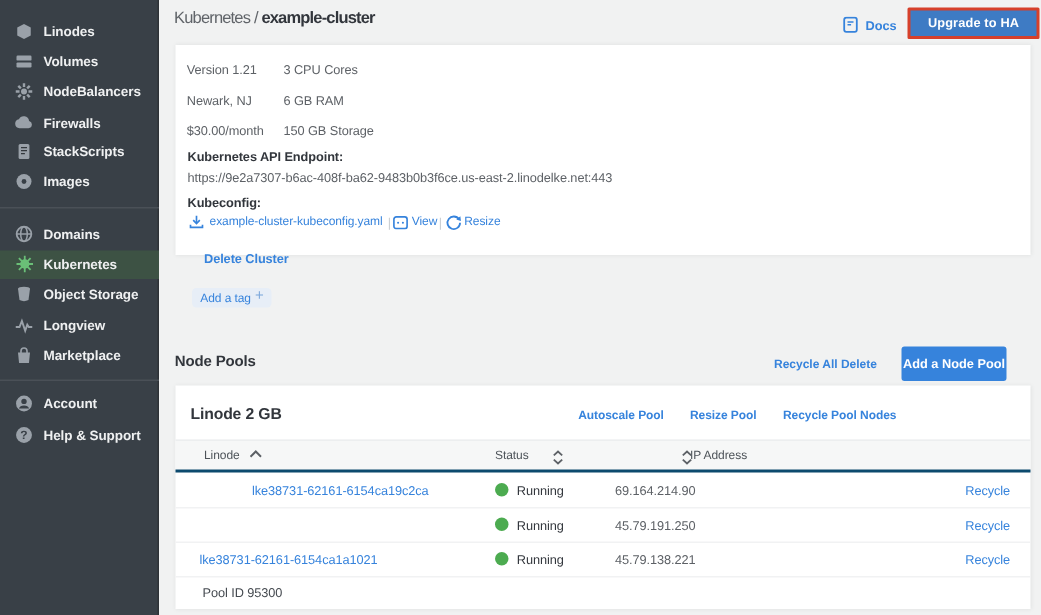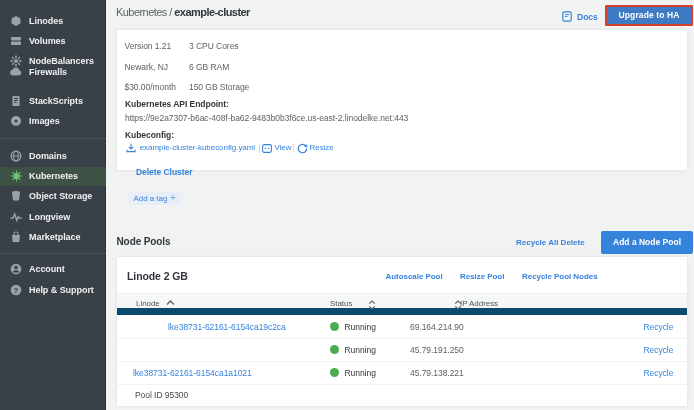--- a/index.html
+++ b/index.html
@@ -20,21 +20,21 @@
   #upbtn { left:605px; top:5px; width:88px; height:21px; background:#3e7bc4; border:2.5px solid #d6402b; border-radius:1px; color:#fff; font-size:8.5px; font-weight:700; text-align:center; line-height:16px; letter-spacing:0.1px; }
   
   .panel { position:absolute; background:#fff; box-shadow:0 0 3px rgba(50,54,60,0.10); }
   #p1 { left:117px; top:30px; width:570px; height:140px; }
   #p2 { left:117px; top:256.5px; width:570px; height:149px; }
   .t { position:absolute; white-space:nowrap; font-size:8.5px; line-height:10px; color:#5d6166; letter-spacing:-0.05px; }
   .dk { color:#32363c; font-weight:700; }
   .bl { color:#3683dc; }
   .sep { color:#c9cdd1; }
   
-  .thead { position:absolute; left:0; top:36px; width:570px; height:22.5px; background:#f6f7f7; border-top:1px solid #eceeef; border-bottom:7px solid #0c4a6e; }
+  .thead { position:absolute; left:0; top:36px; width:570px; height:22.5px; background:#f6f7f7; border-top:1px solid #eceeef; border-bottom:2px solid #0c4a6e; }
   .rline { position:absolute; left:0; width:570px; height:1px; background:#f1f2f3; }
   .dot { position:absolute; width:9px; height:9px; border-radius:50%; background:#4cab50; }
 </style>
 </head>
 <body>
 
 <div id="side">
   <div class="nav" style="top:10.5px">
       <svg width="12" height="12" viewBox="0 0 12 12">
         <path d="M6 1 L10.5 3.4 L10.5 8.6 L6 11 L1.5 8.6 L1.5 3.4 Z" fill="#9aa1a9"></path>
@@ -57,21 +57,21 @@
           <line x1="0.5" y1="6" x2="3" y2="6"></line>
           <line x1="9" y1="6" x2="11.5" y2="6"></line>
           <line x1="2.2" y1="2.2" x2="3.9" y2="3.9"></line>
           <line x1="8.1" y1="8.1" x2="9.8" y2="9.8"></line>
           <line x1="8.1" y1="3.9" x2="9.8" y2="2.2"></line>
           <line x1="2.2" y1="9.8" x2="3.9" y2="8.1"></line>
         </g>
       </svg>
       <span class="lb">NodeBalancers</span>
     </div>
-  <div class="nav" style="top:62px">
+  <div class="nav" style="top:72px">
       <svg width="12" height="12" viewBox="0 0 12 12">
         <path d="M3 9.5 a3 3 0 0 1 -0.4 -5.95 A3.6 3.6 0 0 1 9.4 4.6 A2.5 2.5 0 0 1 9 9.5 Z" fill="#9aa1a9"></path>
       </svg>
       <span class="lb">Firewalls</span>
     </div>
   <div class="nav" style="top:91px">
       <svg width="12" height="12" viewBox="0 0 12 12">
         <rect x="2.4" y="1" width="7.2" height="10" rx="1" fill="#9aa1a9"></rect>
         <g stroke="#33383d" stroke-width="0.9">
           <line x1="4" y1="3.4" x2="8" y2="3.4"></line>
@@ -193,21 +193,21 @@
   <div class="t bl" style="left:192.5px; top:113px; font-size:8px;">Resize</div>
   <div class="t bl" style="left:19px; top:137px; font-weight:700;">Delete Cluster</div>
   <div class="abs" style="left:11px; top:161.5px; width:53px; height:13.5px; background:#e7eef7; border-radius:3px;">
     <span class="t bl" style="left:5.5px; top:2.5px; font-size:8px;">Add a tag</span>
     <span class="t bl" style="left:42px; top:1.5px; font-size:10px; color:#7da9dc;">+</span>
   </div>
 </div>
 
 <div class="abs dk" style="left:116.5px; top:235.5px; font-size:10px; font-weight:700; color:#32363c; letter-spacing:-0.1px;">Node Pools</div>
 <div class="abs" style="left:516px; top:237.5px; font-size:8px; font-weight:700; color:#3683dc;">Recycle All Delete</div>
-<div class="abs" style="left:601px; top:230.5px; width:92px; height:23px; background:#3683dc; border-radius:2px; color:#fff; font-size:8.5px; font-weight:700; text-align:center; line-height:23px;">Add a Node Pool</div>
+<div class="abs" style="left:601px; top:230.5px; width:70px; height:23px; background:#3683dc; border-radius:2px; color:#fff; font-size:8.5px; font-weight:700; text-align:center; line-height:23px;">Add a Node Pool</div>
 
 <div class="panel" id="p2">
   <div class="t dk" style="left:10px; top:14px; font-size:10.5px; letter-spacing:-0.1px;">Linode 2 GB</div>
   <div class="t bl" style="left:268.5px; top:15px; font-size:8px; font-weight:700;">Autoscale Pool</div>
   <div class="t bl" style="left:343px; top:15px; font-size:8px; font-weight:700;">Resize Pool</div>
   <div class="t bl" style="left:405px; top:15px; font-size:8px; font-weight:700;">Recycle Pool Nodes</div>
   <div class="t bl" style="left:504.5px; top:15px; font-size:8px; font-weight:700;margin-top:20px;">Delete Pool</div>
 
   <div class="thead">
     <div class="t" style="left:19px; top:5px; color:#4d5359; font-size:8px;">Linode</div>

